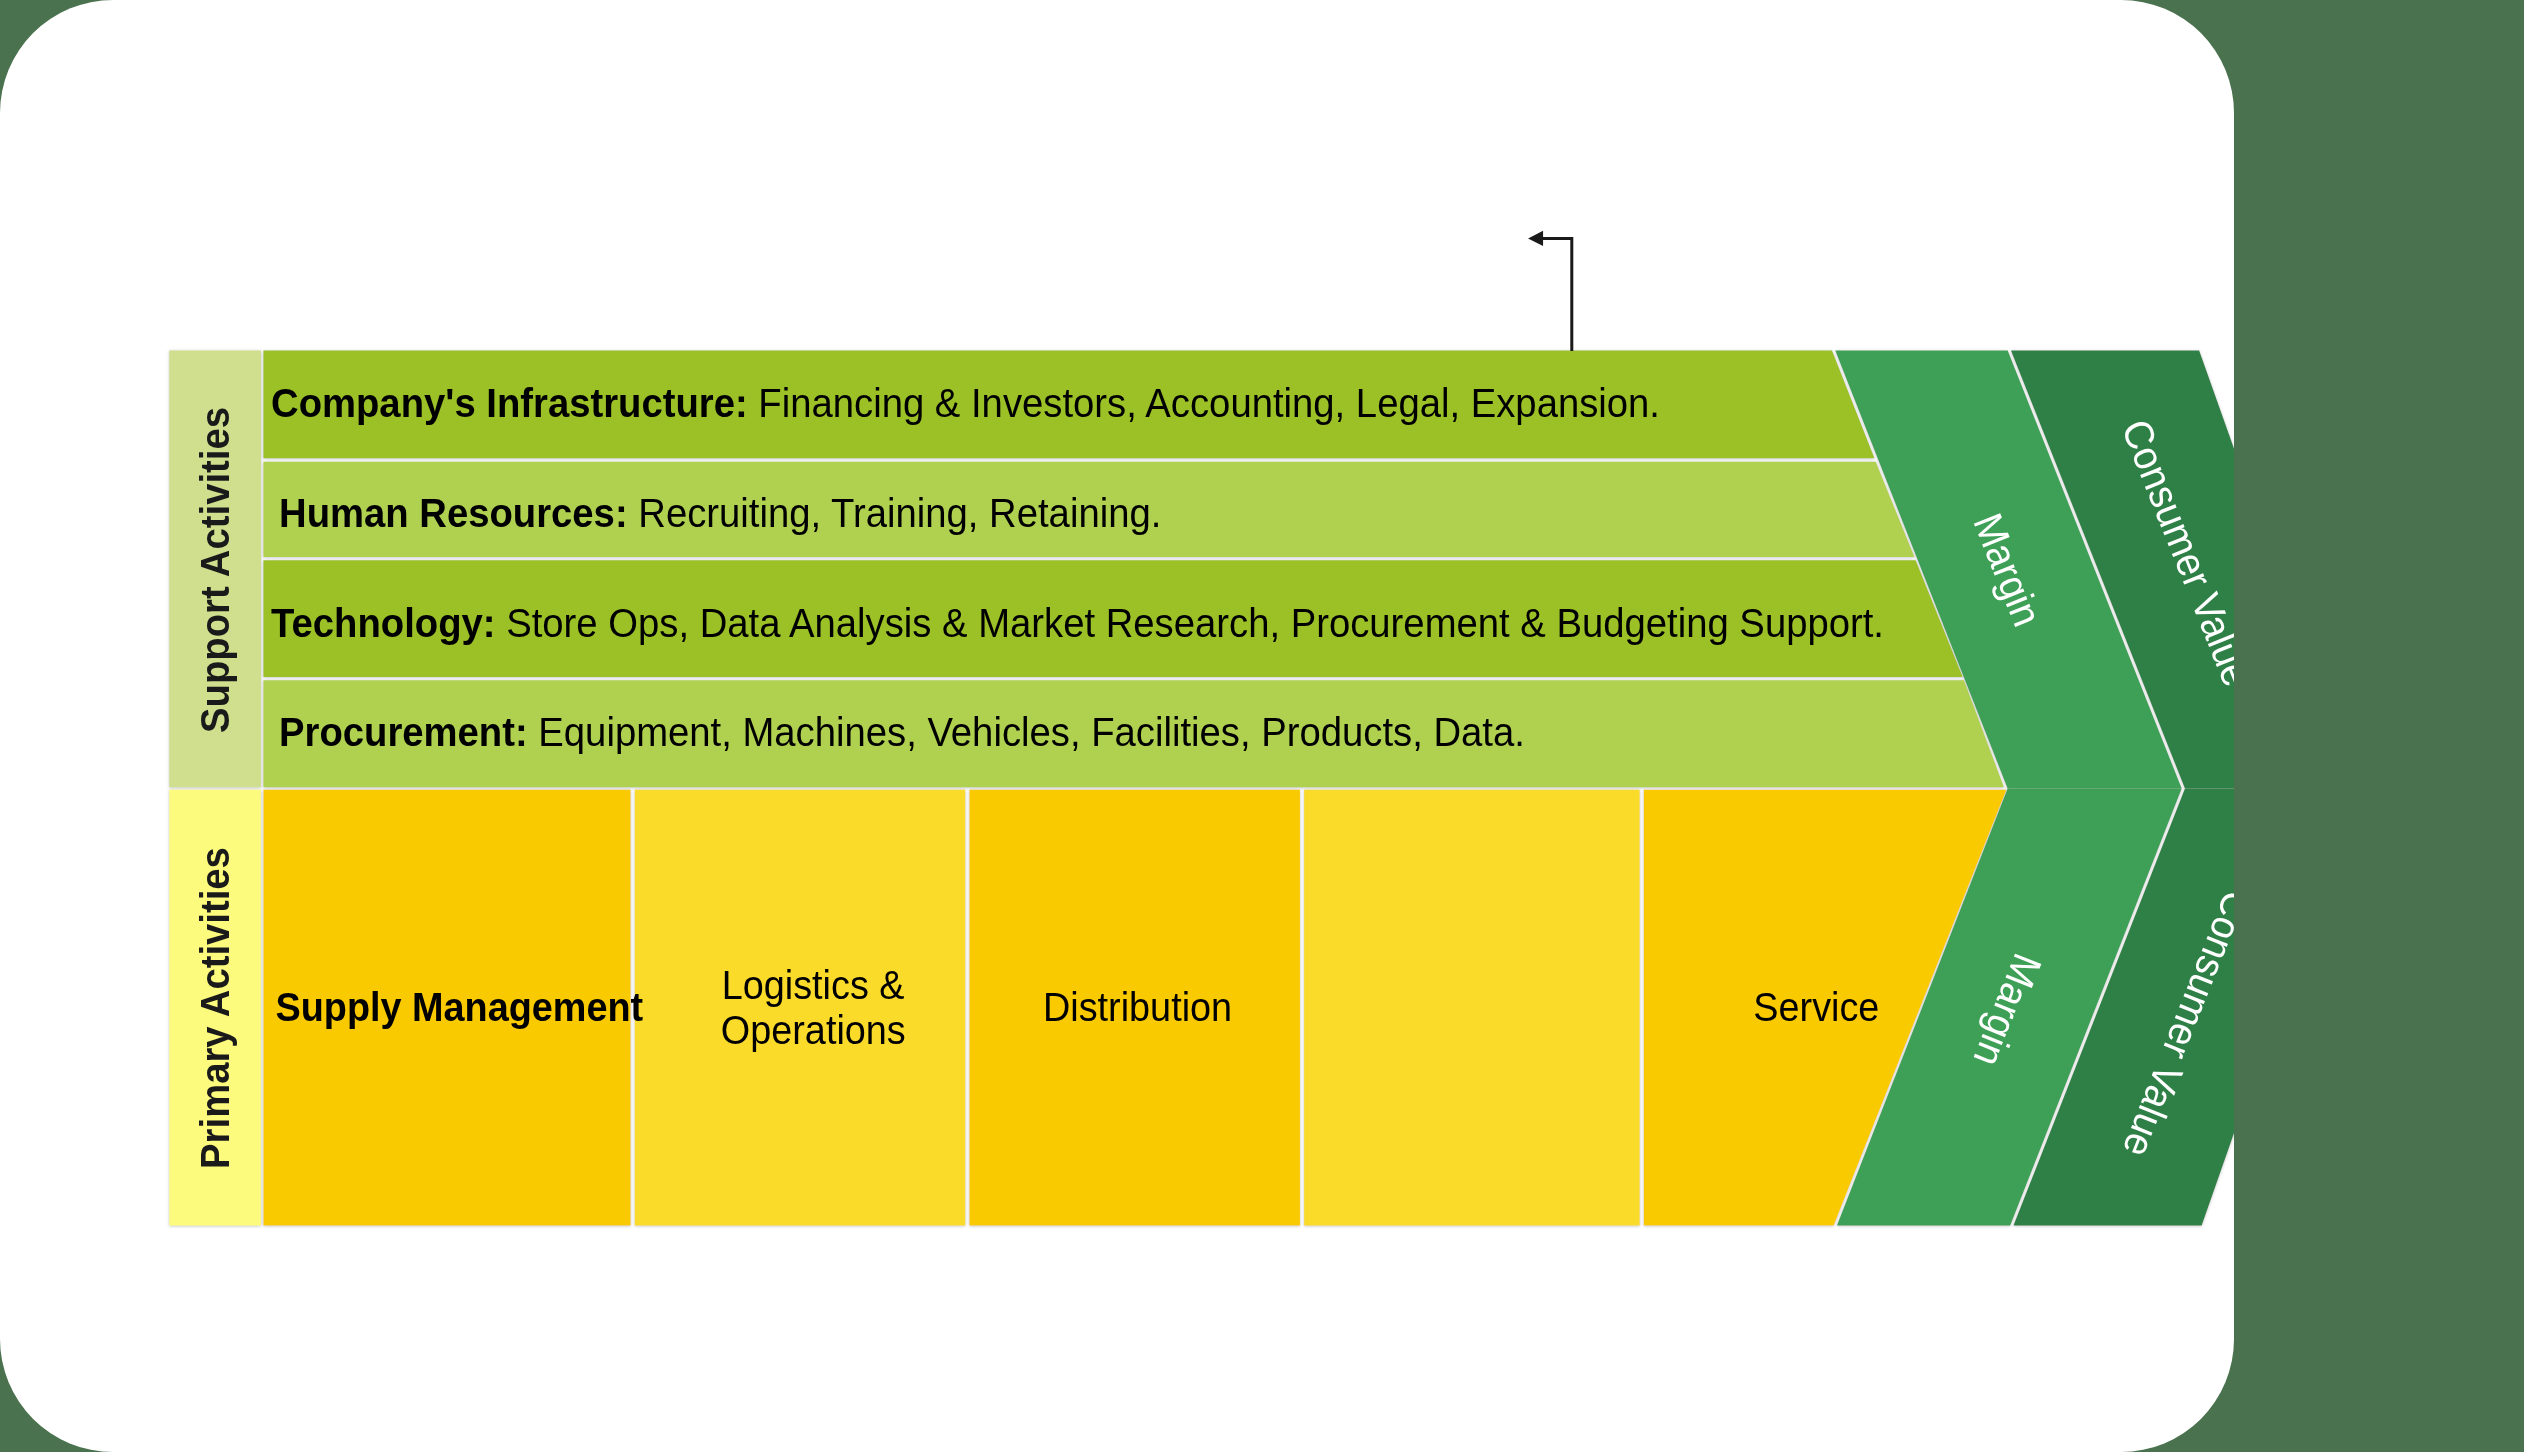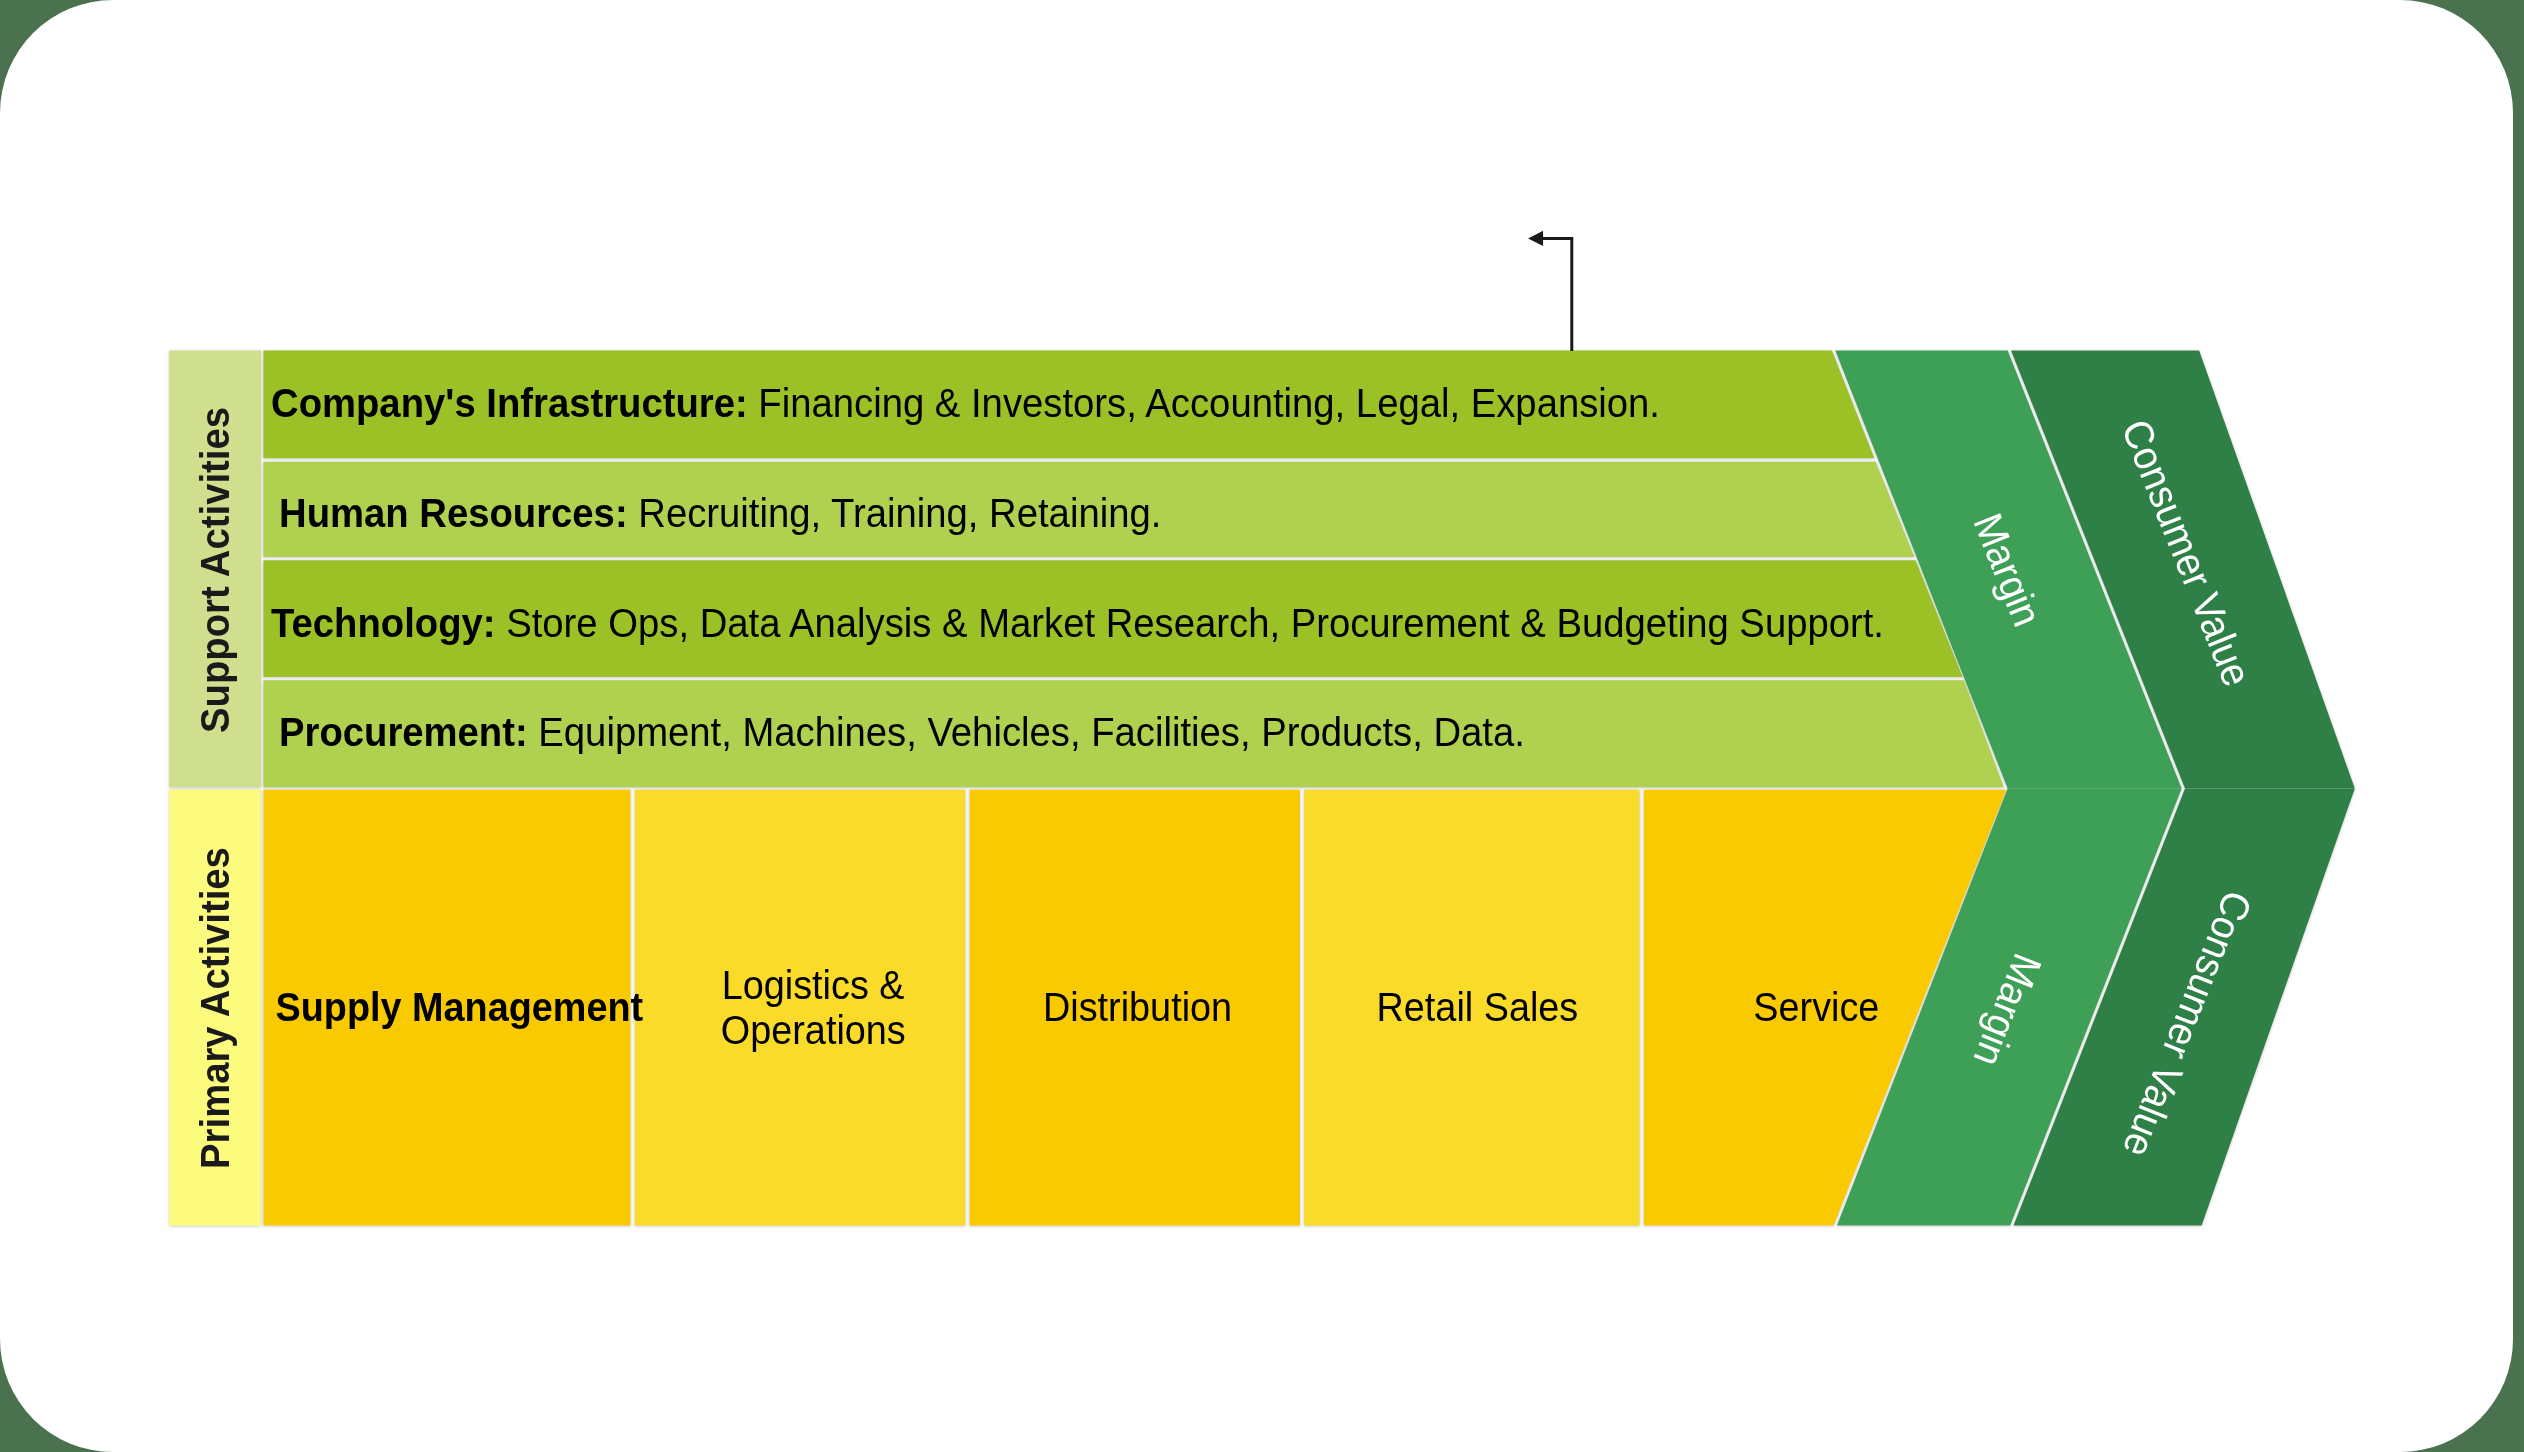--- a/index.html
+++ b/index.html
@@ -1,19 +1,19 @@
 <!DOCTYPE html>
 <html style="font-size:13.3px"><head>
 <meta charset="utf-8">
 <title>Value Chain</title>
 <style>
   html,body{margin:0;padding:0;}
   body{width:2525px;height:1452px;overflow:hidden;background:#4a724f;
        font-family:"Liberation Sans",sans-serif;}
-  #canvas{position:absolute;left:0;top:0;width:2513px;height:1452px;
+  #canvas{position:absolute;left:0;top:0;width:2234px;height:1452px;
           background:#ffffff;border-radius:113px;overflow:hidden;}
   svg#shapes{position:absolute;left:0;top:0;width:2525px;height:1452px;display:block;}
   .tx{position:absolute;white-space:pre;color:#000;font-size:41px;line-height:1;
       transform:scaleX(0.933);transform-origin:0 0;}
   .tx b{font-weight:bold;}
   .axis{position:absolute;white-space:pre;color:#1a1a1a;font-weight:bold;font-size:41px;
         line-height:1;}
   .cellt{position:absolute;white-space:pre;color:#000;font-size:41px;line-height:45px;
          text-align:center;}
   .sq{display:inline-block;transform:scaleX(0.922);}
@@ -63,21 +63,20 @@
 <div class="tx" style="left:279px;top:493px;"><b>Human Resources:</b><span> Recruiting, Training, Retaining.</span></div>
 <div class="tx" style="left:271px;top:603px;"><b>Technology:</b><span> Store Ops, Data Analysis &amp; Market Research, Procurement &amp; Budgeting Support.</span></div>
 <div class="tx" style="left:279px;top:712px;"><b>Procurement:</b><span> Equipment, Machines, Vehicles, Facilities, Products, Data.</span></div>
 
 <div class="axis" style="left:215px;top:570px;transform:translate(-50%,-50%) rotate(-90deg);"><span class="sq2">Support Activities</span></div>
 <div class="axis" style="left:215px;top:1008px;transform:translate(-50%,-50%) rotate(-90deg);"><span class="sq2">Primary Activities</span></div>
 
 <div class="cellt" style="left:260px;top:985px;width:367px;font-weight:bold;"><span class="sq">Supply Management</span></div>
 <div class="cellt" style="left:631px;top:963px;width:331px;padding-left:17px;"><span class="sq">Logistics &amp;</span><br><span class="sq">Operations</span></div>
 <div class="cellt" style="left:972px;top:985px;width:331px;text-align:center;"><span class="sq">Distribution</span></div>
-<div class="cellt" style="left:1309px;top:985px;width:336px;"><span class="sq">Retail Sales</span></div>
 <div class="cellt" style="left:1691px;top:985px;width:250px;"><span class="sq">Service</span></div>
 
 <div class="chv" style="left:2007px;top:570px;transform:translate(-50%,-50%) rotate(68.2deg);"><span class="sq2">Margin</span></div>
 <div class="chv" style="left:2186px;top:553px;transform:translate(-50%,-50%) rotate(68.2deg);"><span class="sq2">Consumer Value</span></div>
 <div class="chv" style="left:2007px;top:1010px;transform:translate(-50%,-50%) rotate(111.8deg);"><span class="sq2">Margin</span></div>
 <div class="chv" style="left:2187px;top:1024px;transform:translate(-50%,-50%) rotate(111.8deg);"><span class="sq2">Consumer Value</span></div>
 
 </div>
 
 

